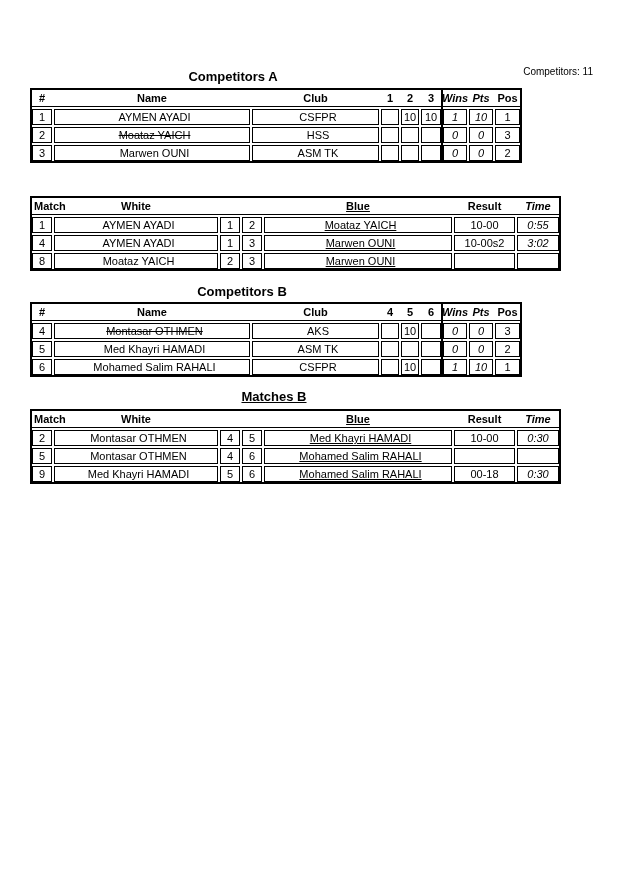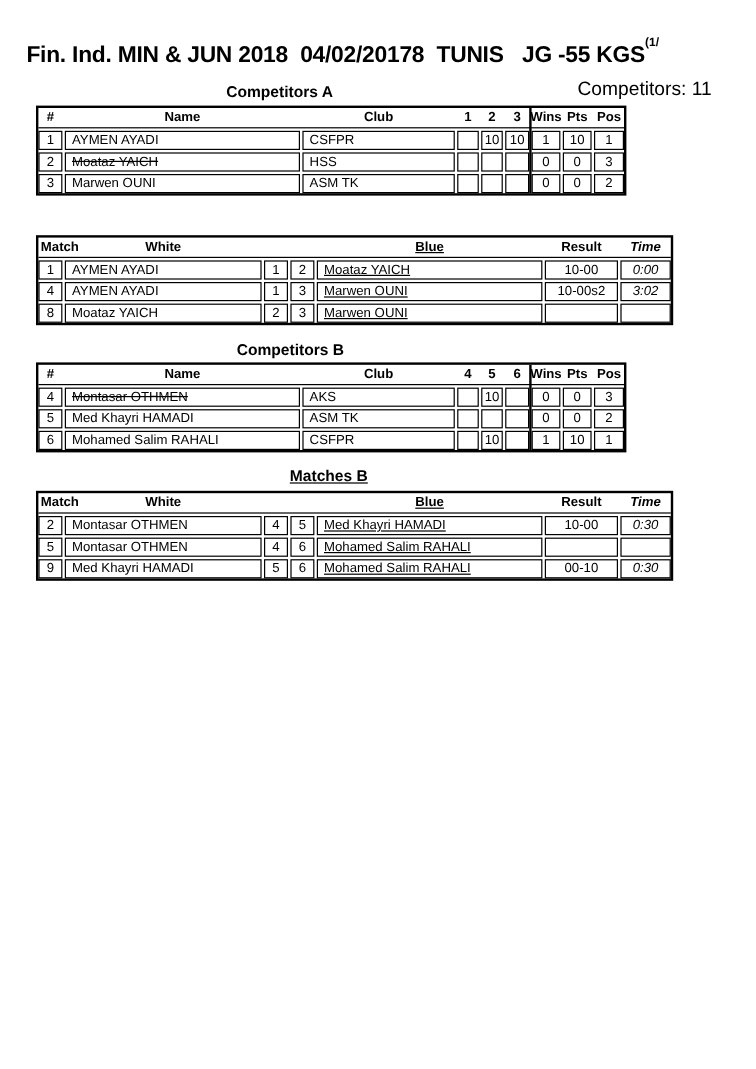--- a/index.html
+++ b/index.html
@@ -7,50 +7,50 @@
   .page {
     position:relative; width:630px; height:891px; background:#ffffff;
     font-family:"Liberation Sans", sans-serif; color:#000; overflow:hidden;
   }
   .title {
     position:absolute; left:22px; top:36px; font-size:19px; font-weight:bold;
     white-space:pre; letter-spacing:-0.2px;
   }
   .title sup { font-size:10px; font-weight:bold; position:relative; top:-7px; letter-spacing:0; }
   .comp-count {
-    position:absolute; top:66px; right:37px; font-size:16px;
+    position:absolute; top:66px; right:37px; font-size:10px;
   }
   .sec-heading {
     position:absolute; transform:translateX(-50%); font-size:13px; font-weight:bold;
     white-space:nowrap;
   }
   .tbl { position:absolute; border:2px solid #000; background:#fff; }
   .thead {
     position:relative; display:flex; height:17px; align-items:center;
     border-bottom:1px solid #000; font-weight:bold;
   }
   .trow { display:flex; height:16px; margin-top:2px; }
   .cell {
     border:1px solid #000; margin-left:2px; display:flex; align-items:center;
     justify-content:center; font-size:11px; height:100%; overflow:hidden; white-space:nowrap;
   }
   .cell:first-child { margin-left:0; }
   .thead .cell { border-color:transparent; font-weight:bold; overflow:visible; }
-  .cell.left { justify-content:flex-start; padding-left:5px; }
+  .cell.left { justify-content:center; padding-left:5px; }
   .struck { text-decoration:line-through; }
   .vline { position:absolute; top:0; bottom:0; width:2px; background:#000; }
 
   
   .ctab { width:492px; }
   .c-num  { width:20px; }
   .c-name { width:196px; }
   .c-club { width:127px; }
   .c-s    { width:18px; }
   .c-s3   { width:20px; }
-  .c-w, .c-p { width:24px; }
+  .c-w, .c-p { width:24px;font-style:italic; }
   .c-pos  { width:25px;text-align:right; }
   .ctab .vline { left:409px; }
 
   
   .mtab { width:531px; }
   .m-match { width:20px; }
   .m-white { width:164px; }
   .m-n     { width:20px; }
   .m-blue  { width:188px;text-decoration:underline; }
   .m-result{ width:61px; }
@@ -64,21 +64,20 @@
   .pos-h-a  { left:233px; top:69px;  }
   .pos-h-ma { left:275px; top:177px;margin-top:20px; }
   .pos-h-b  { left:242px; top:284px; }
   .pos-h-mb { left:274px; top:389px;text-decoration:underline; }
 </style>
 </head>
 <body>
 
 <div class="page">
 
-  <div class="title"><span>Fin. Ind. MIN &amp; JUN 2018  04/02/20178  TUNIS   JG -55 KGS</span><sup>(1/</sup></div>
 
   <div class="comp-count">Competitors: 11</div>
 
   <div class="sec-heading pos-h-a">Competitors A</div>
   <div class="tbl ctab pos-t-a">
     <div class="vline"></div>
     <div class="thead">
       <div class="cell c-num">#</div>
       <div class="cell c-name">Name</div>
       <div class="cell c-club">Club</div>
@@ -141,21 +140,21 @@
       <div class="cell m-result">Result</div>
       <div class="cell m-time">Time</div>
     </div>
     <div class="trow">
       <div class="cell m-match">1</div>
       <div class="cell m-white left">AYMEN AYADI</div>
       <div class="cell m-n">1</div>
       <div class="cell m-n">2</div>
       <div class="cell m-blue left">Moataz YAICH</div>
       <div class="cell m-result">10-00</div>
-      <div class="cell m-time">0:00</div>
+      <div class="cell m-time">0:55</div>
     </div>
     <div class="trow">
       <div class="cell m-match">4</div>
       <div class="cell m-white left">AYMEN AYADI</div>
       <div class="cell m-n">1</div>
       <div class="cell m-n">3</div>
       <div class="cell m-blue left">Marwen OUNI</div>
       <div class="cell m-result">10-00s2</div>
       <div class="cell m-time">3:02</div>
     </div>
@@ -253,18 +252,18 @@
       <div class="cell m-blue left">Mohamed Salim RAHALI</div>
       <div class="cell m-result"></div>
       <div class="cell m-time"></div>
     </div>
     <div class="trow">
       <div class="cell m-match">9</div>
       <div class="cell m-white left">Med Khayri HAMADI</div>
       <div class="cell m-n">5</div>
       <div class="cell m-n">6</div>
       <div class="cell m-blue left">Mohamed Salim RAHALI</div>
-      <div class="cell m-result">00-10</div>
+      <div class="cell m-result">00-18</div>
       <div class="cell m-time">0:30</div>
     </div>
   </div>
 
 </div>
 
 </body></html>

